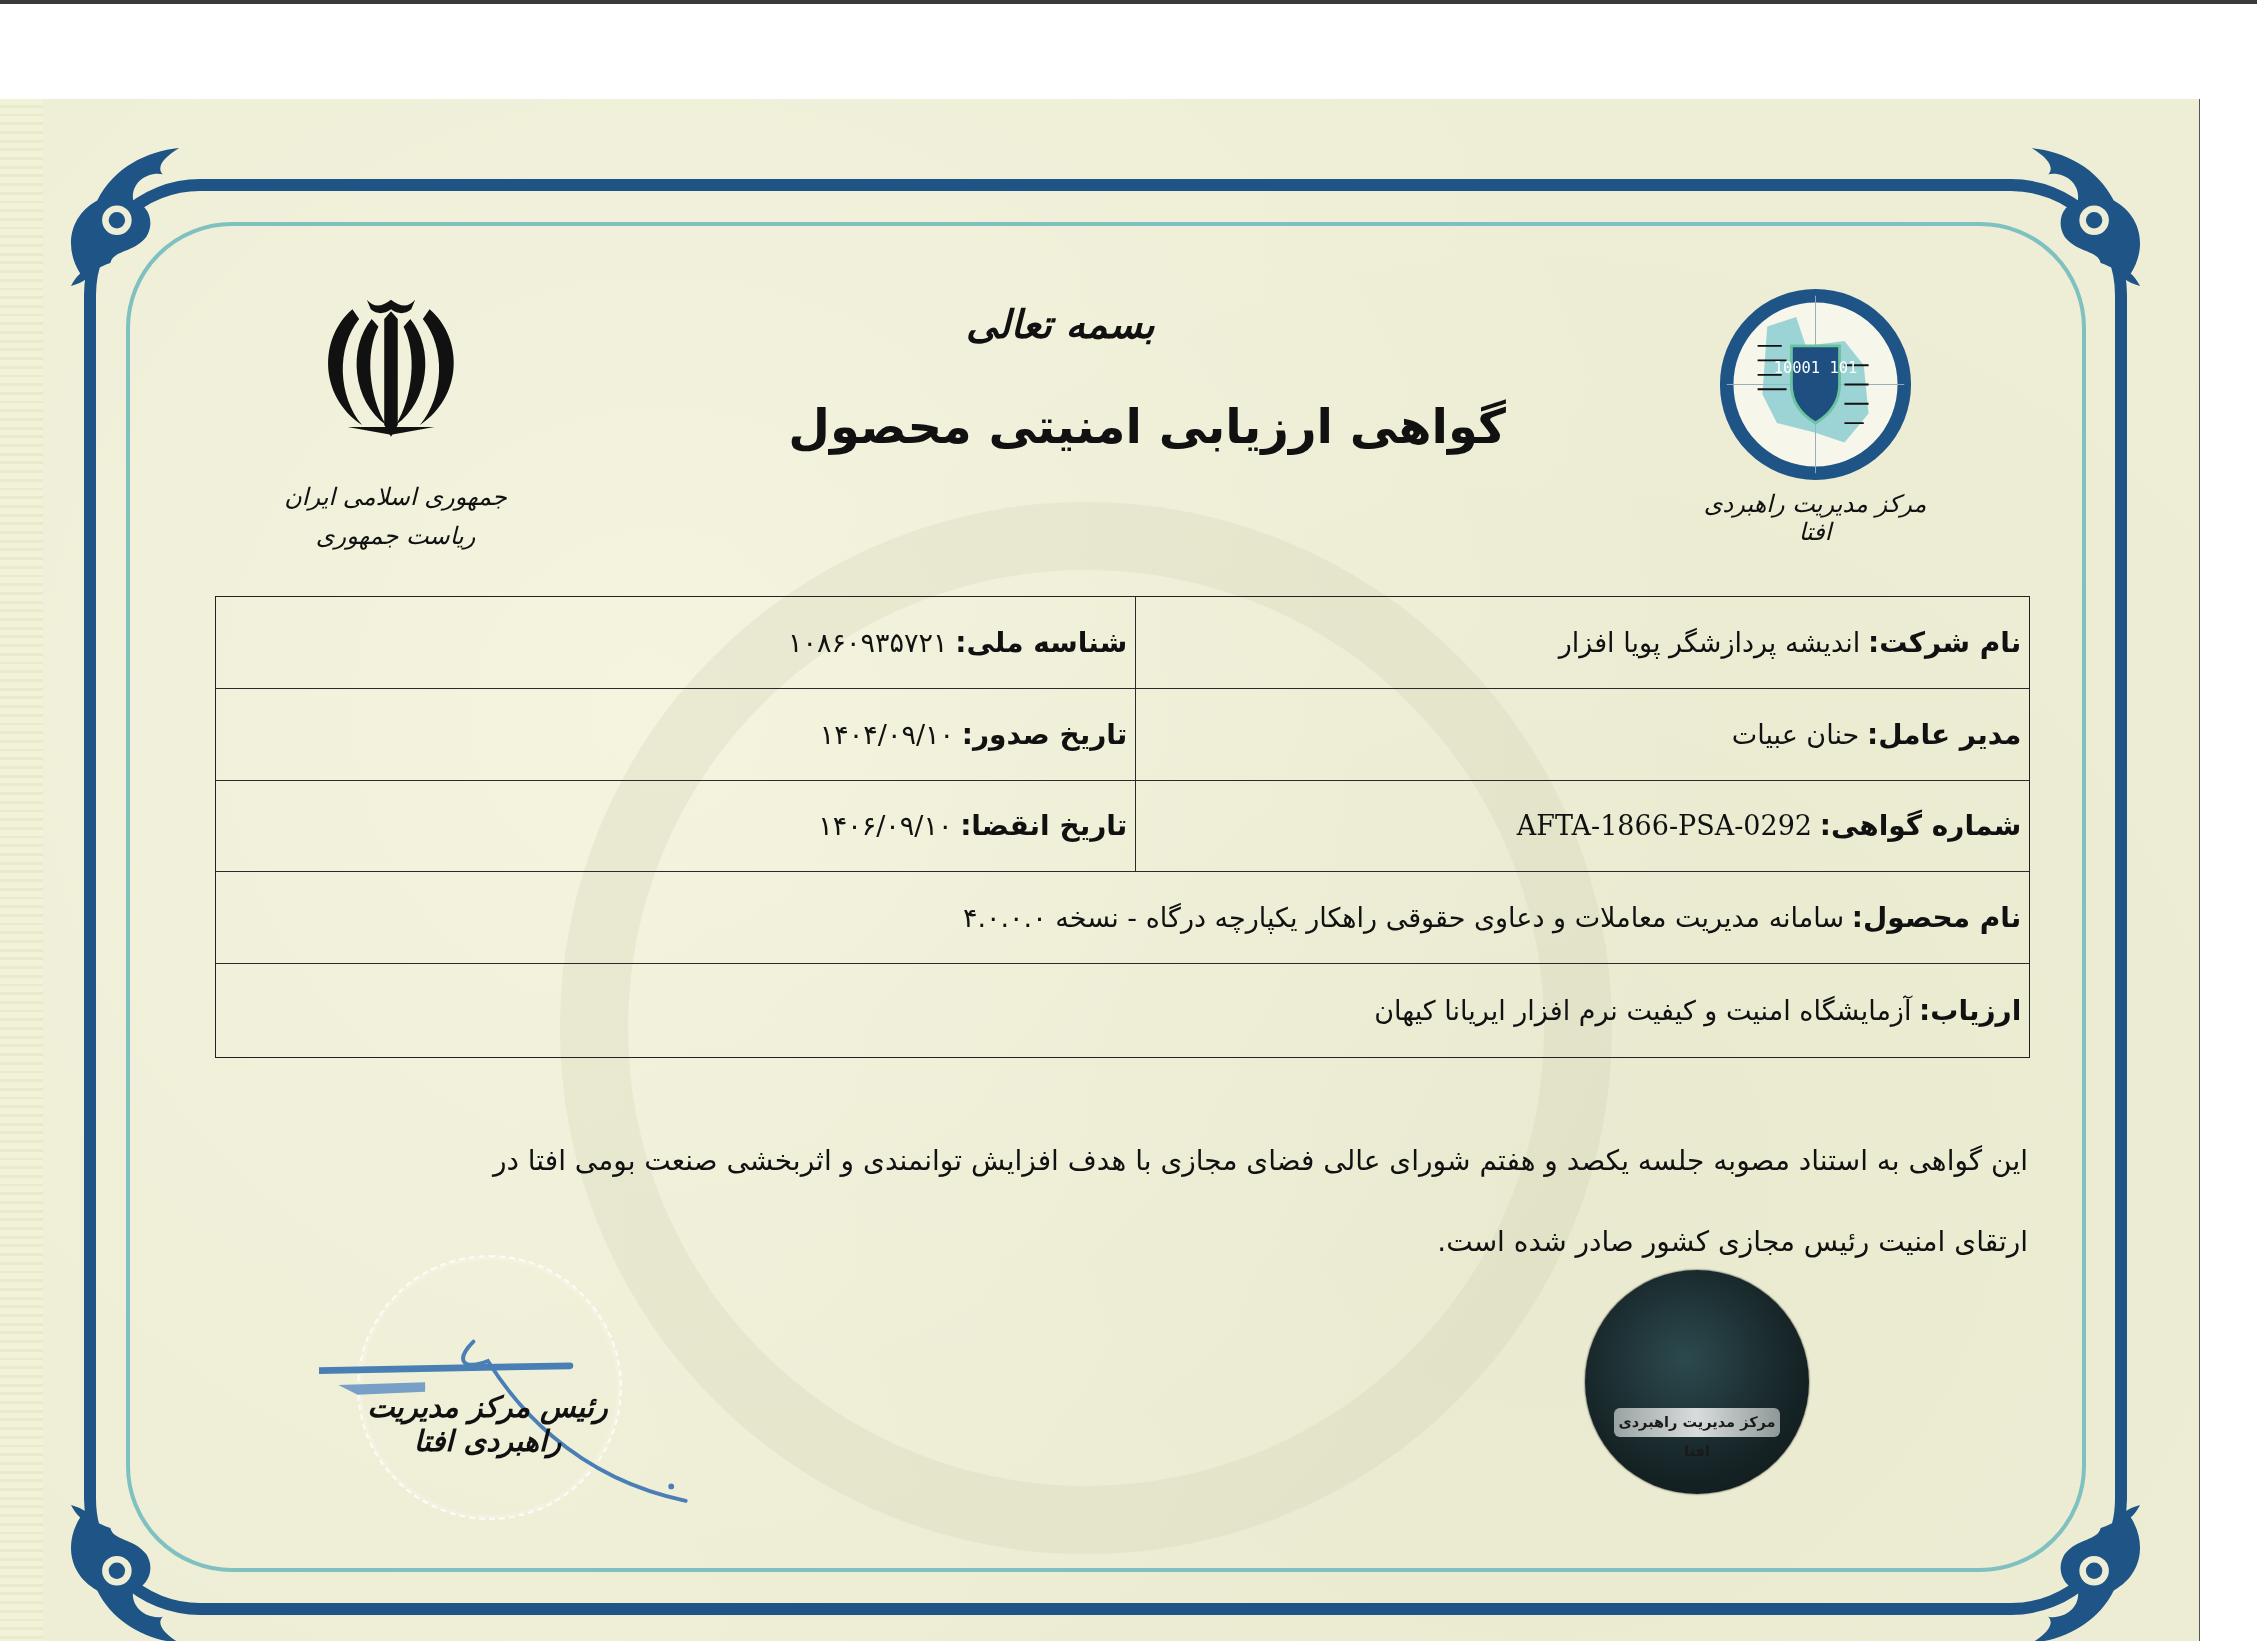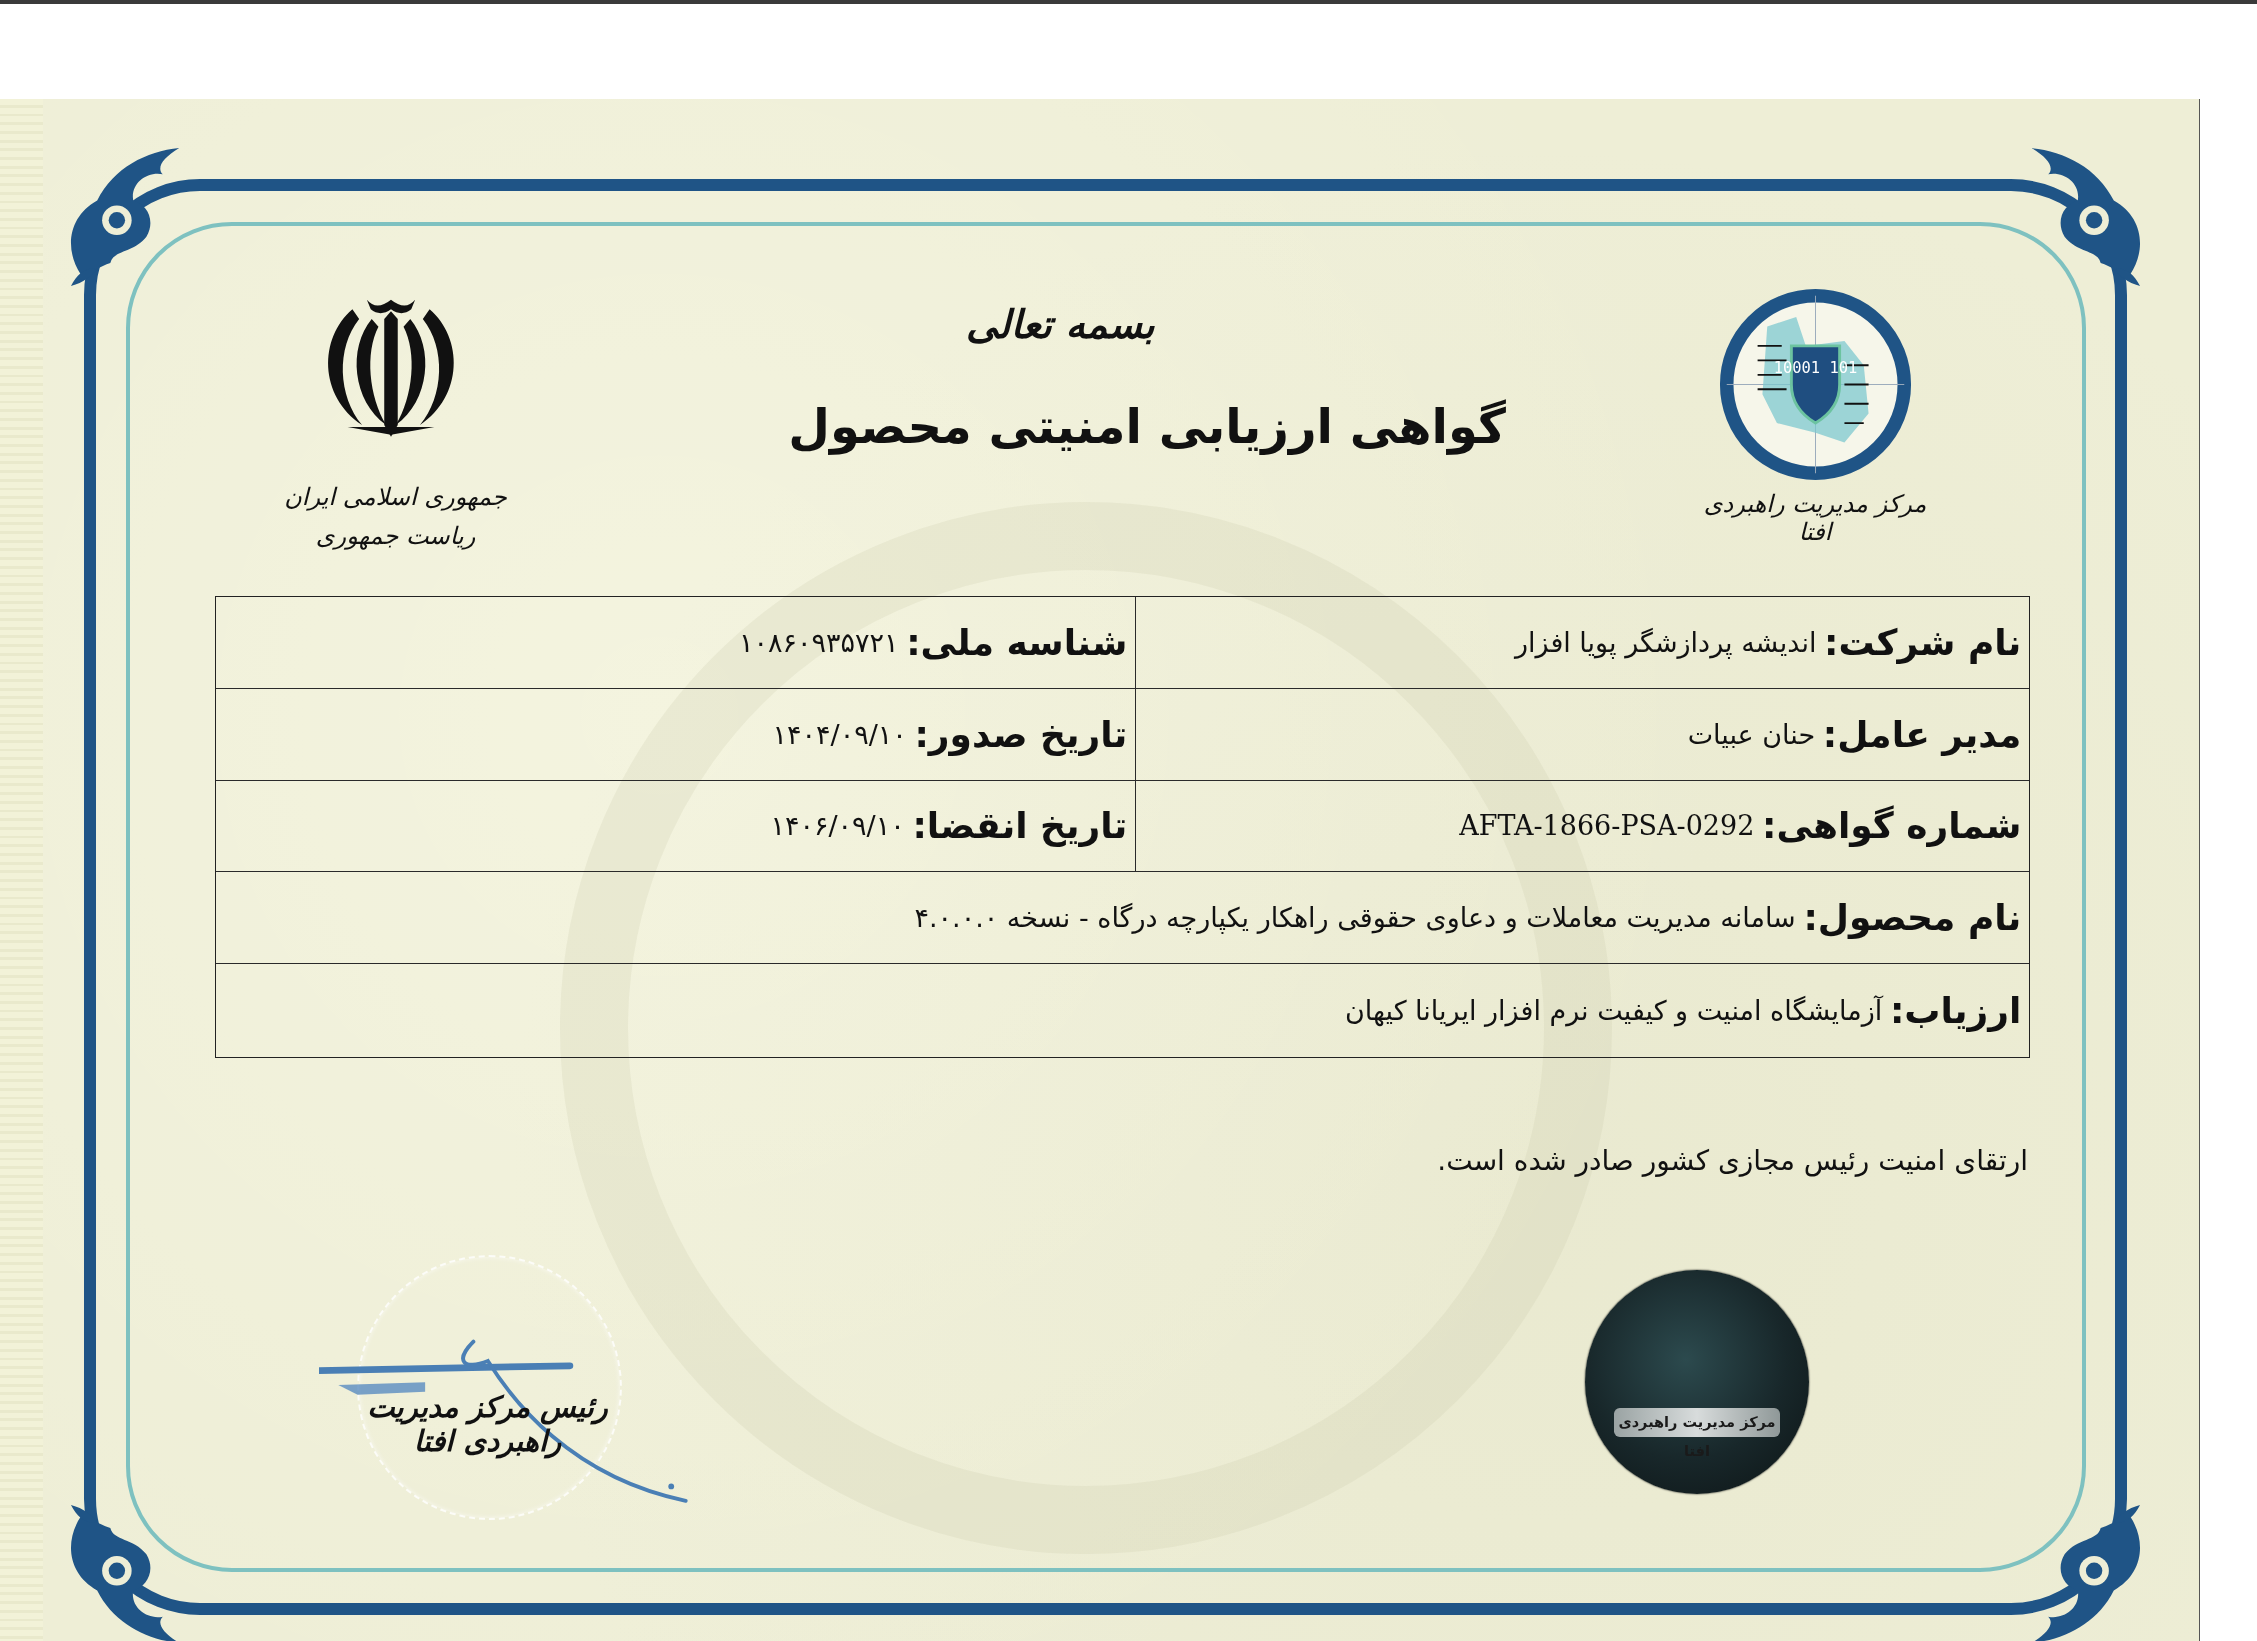--- a/index.html
+++ b/index.html
@@ -72,21 +72,21 @@
     .row { position:absolute; left:0; width:100%; height:92px; border-bottom:1.9px solid #2a2a2a; box-sizing:border-box; }
     .row:last-child { border-bottom:none; }
     .cell {
       position:absolute; top:0; height:100%; box-sizing:border-box;
       display:flex; align-items:center; padding-right:7.7px;
       font-size:27px; color:#111; white-space:nowrap;
     }
     .cell.right { right:0; width:893px; }
     .cell.left { right:893px; width:918px; border-right:1.9px solid #2a2a2a; }
     .cell.full { right:0; width:100%; }
-    .lbl { font-weight:bold; font-size:36px; margin-left:7.7px; }
+    .lbl { font-weight:bold; font-size:28px; margin-left:7.7px; }
     .val-latin { font-family:"DejaVu Serif", serif; font-size:27px; direction:ltr; unicode-bidi:embed; }
     .paragraph {
       position:absolute; left:222px; top:1120px; width:1806px; direction:rtl;
       font-size:28px; line-height:81px; color:#111; text-align:justify;
     }
     .paragraph .line2 { text-align:right; }
     .signature-label {
       position:absolute; left:328px; top:1390px; width:319px; direction:rtl; text-align:center;
       font-family:"DejaVu Serif", serif; font-style:italic; font-weight:bold; font-size:29px; color:#111;
     }
@@ -233,20 +233,21 @@
   </div>
   <div class="row" style="top:367px">
     <div class="cell full">
       <span class="lbl">ارزیاب:</span>
       <span>آزمایشگاه امنیت و کیفیت نرم افزار ایریانا کیهان</span>
     </div>
   </div>
 </div>
 
 <div class="paragraph">
+  <div>این گواهی به استناد مصوبه جلسه یکصد و هفتم شورای عالی فضای مجازی با هدف افزایش توانمندی و اثربخشی صنعت بومی افتا در</div>
   <div class="line2">ارتقای امنیت رئیس مجازی کشور صادر شده است.</div>
 </div>
 
 <div class="emboss"></div>
 <div class="sig-stroke">
   <svg viewBox="0 0 400 200">
     <path d="M0 40 L260 35" stroke="#4a7fb5" stroke-width="7" fill="none" stroke-linecap="round"></path>
     <path d="M20 55 L110 52 L110 62 L40 65 z" fill="#5a8cc0" opacity="0.8"></path>
     <path d="M160 10 C140 30 150 40 175 30 C200 70 260 150 380 175" stroke="#4a7fb5" stroke-width="4" fill="none" stroke-linecap="round"></path>
     <circle cx="365" cy="160" r="3" fill="#4a7fb5"></circle>

